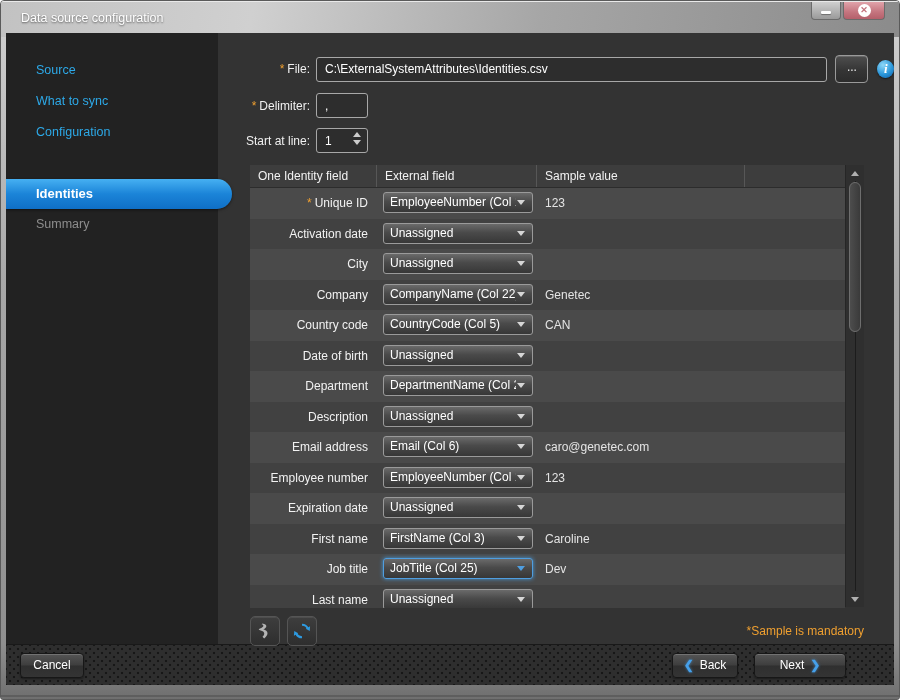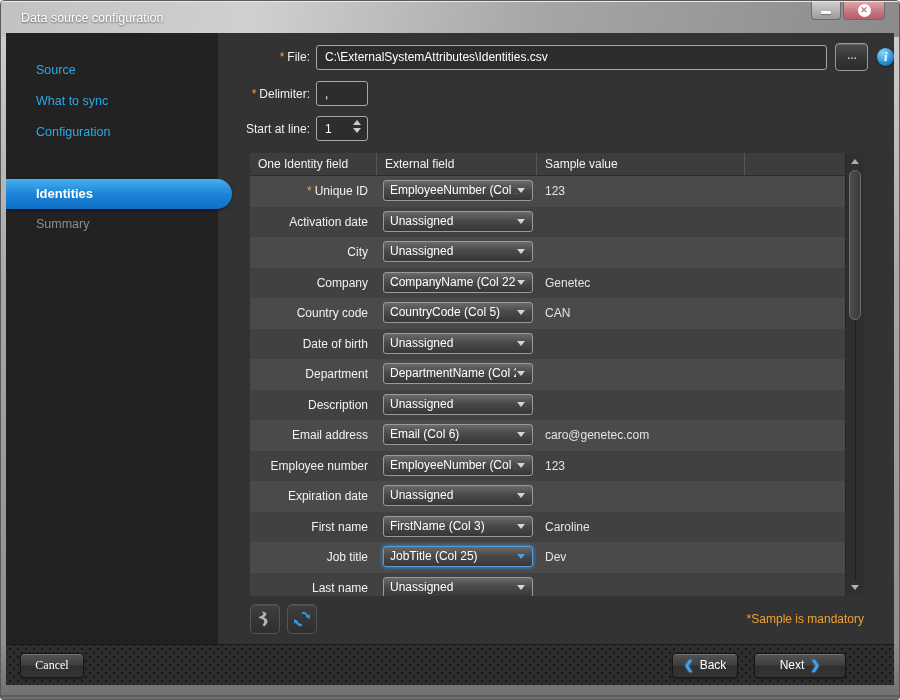--- a/index.html
+++ b/index.html
@@ -28,21 +28,21 @@
   
   .sidebar{width:212px;background:#222;padding-top:22px;box-sizing:border-box;flex:none;}
   .nav-item{height:31px;line-height:31px;padding-left:30px;font-size:12.5px;
     color:var(--link,#2da9e8);cursor:pointer;white-space:nowrap;}
   .nav-item.disabled{color:#8d8d8d;cursor:default;}
   .nav-item.selected{height:30px;line-height:30px;color:#fff;font-weight:bold;font-size:13px;
     background:linear-gradient(to bottom,#46b0f2,#1b84d8 50%,#0f6fc6);
     border-radius:0 15px 15px 0;margin-right:-14px;position:relative;z-index:2;
     box-shadow:0 1px 3px rgba(0,0,0,.5);margin-top:31px;}
   
-  .main{flex:1;background:#333;position:relative;min-width:0;padding-top:10px;box-sizing:border-box;}
+  .main{flex:1;background:#333;position:relative;min-width:0;padding-top:22px;box-sizing:border-box;}
   .form-row{display:flex;align-items:center;margin-bottom:10px;}
   .f-label{width:92px;flex:none;text-align:right;font-size:12px;color:#f0f0f0;padding-right:6px;}
   .req{color:var(--mandatory,#f0a030);margin-right:3px;}
   .txt-input{background:#2d2d2d;border:1px solid #a8a8a8;border-radius:3px;color:#fff;
     font-size:12px;font-family:"Liberation Sans",sans-serif;padding:0 8px;height:25px;box-sizing:border-box;outline:none;}
   .file-input{width:556px;}
   .small-input{width:52px;}
   .browse-btn{margin-left:8px;width:34px;height:26px;border-radius:4px;border:1px solid #9a9a9a;
     background:linear-gradient(to bottom,#4e4e4e,#353535 55%,#2c2c2c);color:#eee;font-size:12px;
     line-height:22px;text-align:center;cursor:pointer;box-shadow:inset 0 1px 0 rgba(255,255,255,.15);}
@@ -101,21 +101,21 @@
   .footer{height:41px;flex:none;background-color:#2e2e2e;
     background-image:radial-gradient(rgba(0,0,0,.5) 1.1px,transparent 1.6px),
                      radial-gradient(rgba(0,0,0,.5) 1.1px,transparent 1.6px);
     background-size:8px 8px;background-position:0 0,4px 4px;
     border-top:1px solid #191919;display:flex;align-items:center;
     padding:0 48px 0 14px;box-sizing:border-box;}
   .f-btn{height:25px;border-radius:4px;border:1px solid #171717;color:#fff;font-size:12px;
     background:linear-gradient(to bottom,#555 0%,#3e3e3e 48%,#2f2f2f 52%,#343434 100%);
     display:flex;align-items:center;justify-content:center;cursor:pointer;
     box-shadow:inset 0 1px 0 rgba(255,255,255,.18),0 1px 2px rgba(0,0,0,.4);box-sizing:border-box;}
-  .btn-cancel{width:64px;font-family:Liberation Serif, serif;}
+  .btn-cancel{width:64px;}
   .btn-back{width:66px;margin-left:auto;}
   .btn-next{width:92px;margin-left:16px;}
   .chev{color:#46a0ea;font-size:12px;font-weight:bold;text-shadow:0 0 3px rgba(70,160,234,.7);}
   .chev.left{margin-right:6px;} .chev.right{margin-left:6px;}
   
   .frame-bottom-line{position:absolute;left:0;right:0;bottom:2px;height:2px;background:#5e5e5e;}
 </style>
 </head>
 <body>
 

